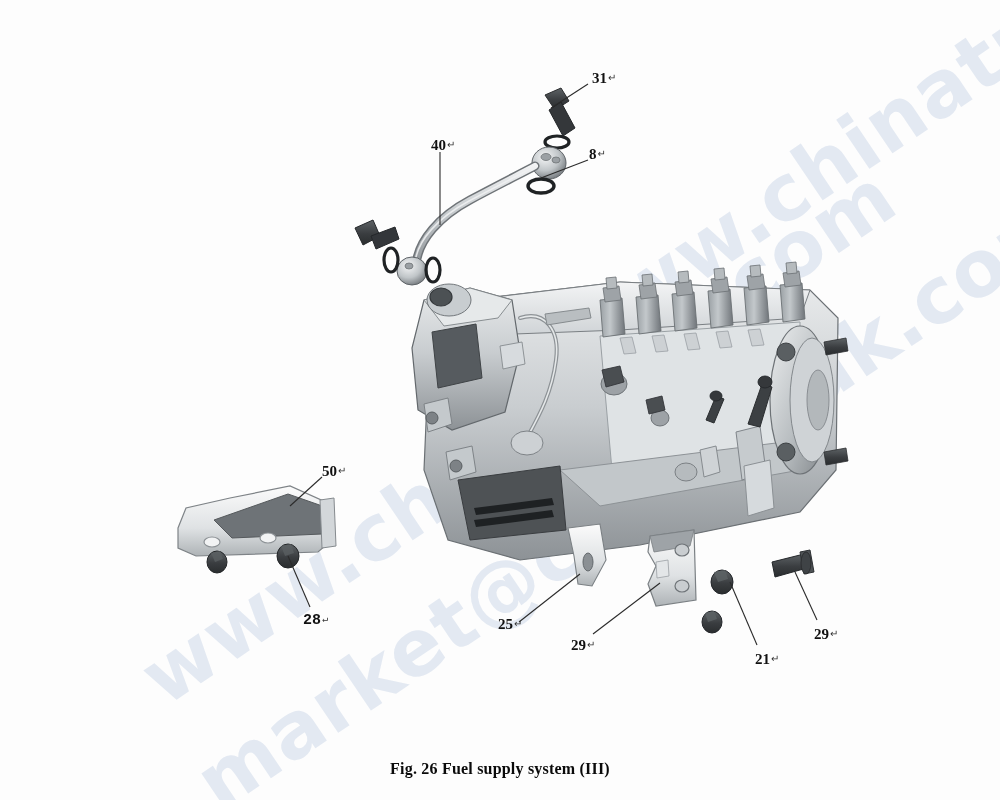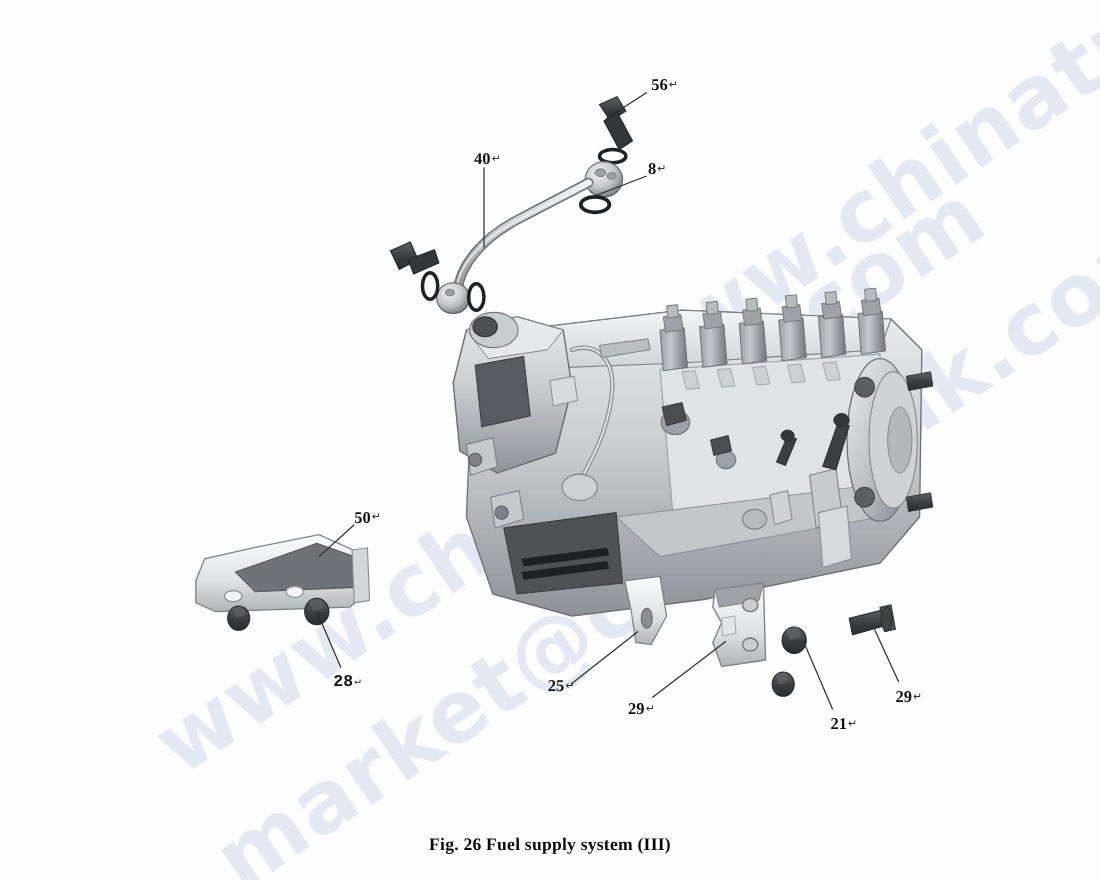--- a/index.html
+++ b/index.html
@@ -312,21 +312,21 @@
     <line x1="588" y1="160" x2="541" y2="178" stroke="#2b2b2b" stroke-width="1.1"></line>
     <line x1="322" y1="477" x2="290" y2="506" stroke="#2b2b2b" stroke-width="1.1"></line>
     <line x1="310" y1="607" x2="288" y2="556" stroke="#2b2b2b" stroke-width="1.1"></line>
     <line x1="519" y1="622" x2="580" y2="574" stroke="#2b2b2b" stroke-width="1.1"></line>
     <line x1="593" y1="634" x2="660" y2="583" stroke="#2b2b2b" stroke-width="1.1"></line>
     <line x1="757" y1="645" x2="730" y2="582" stroke="#2b2b2b" stroke-width="1.1"></line>
     <line x1="817" y1="620" x2="795" y2="572" stroke="#2b2b2b" stroke-width="1.1"></line>
   </svg>
 
   <div class="callout" id="callout-31" style="left:592px; top:70px;">
-    <span>56</span><span class="cr">↵</span>
+    <span>31</span><span class="cr">↵</span>
   </div>
   <div class="callout" id="callout-30" style="left:431px; top:137px;">
     <span>40</span><span class="cr">↵</span>
   </div>
   <div class="callout" id="callout-8" style="left:589px; top:146px;">
     <span>8</span><span class="cr">↵</span>
   </div>
   <div class="callout" id="callout-27" style="left:322px; top:463px;">
     <span>50</span><span class="cr">↵</span>
   </div>

